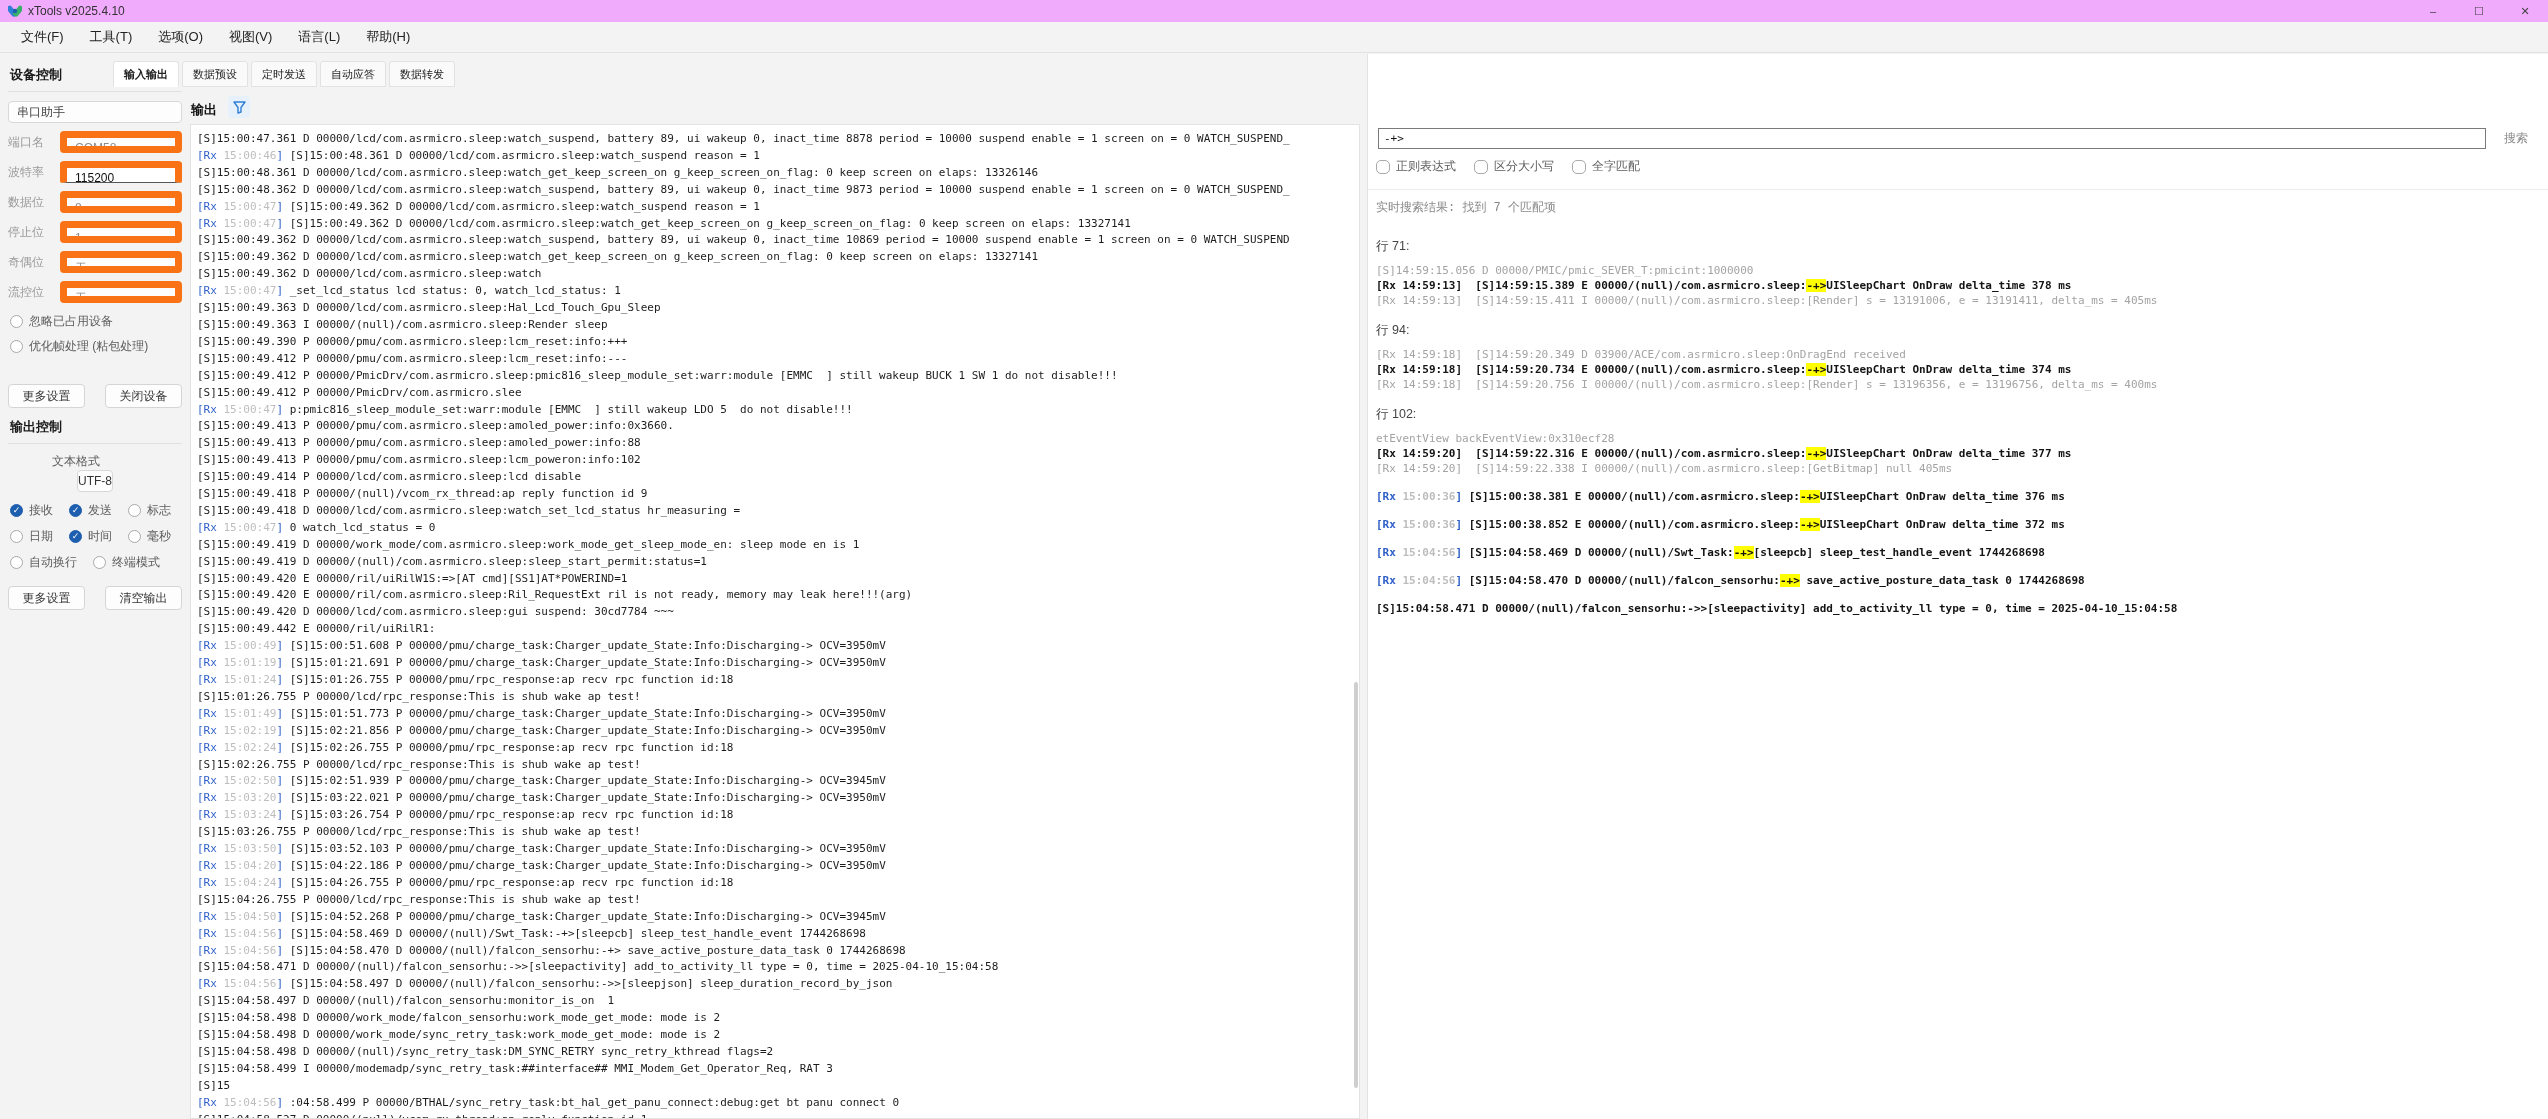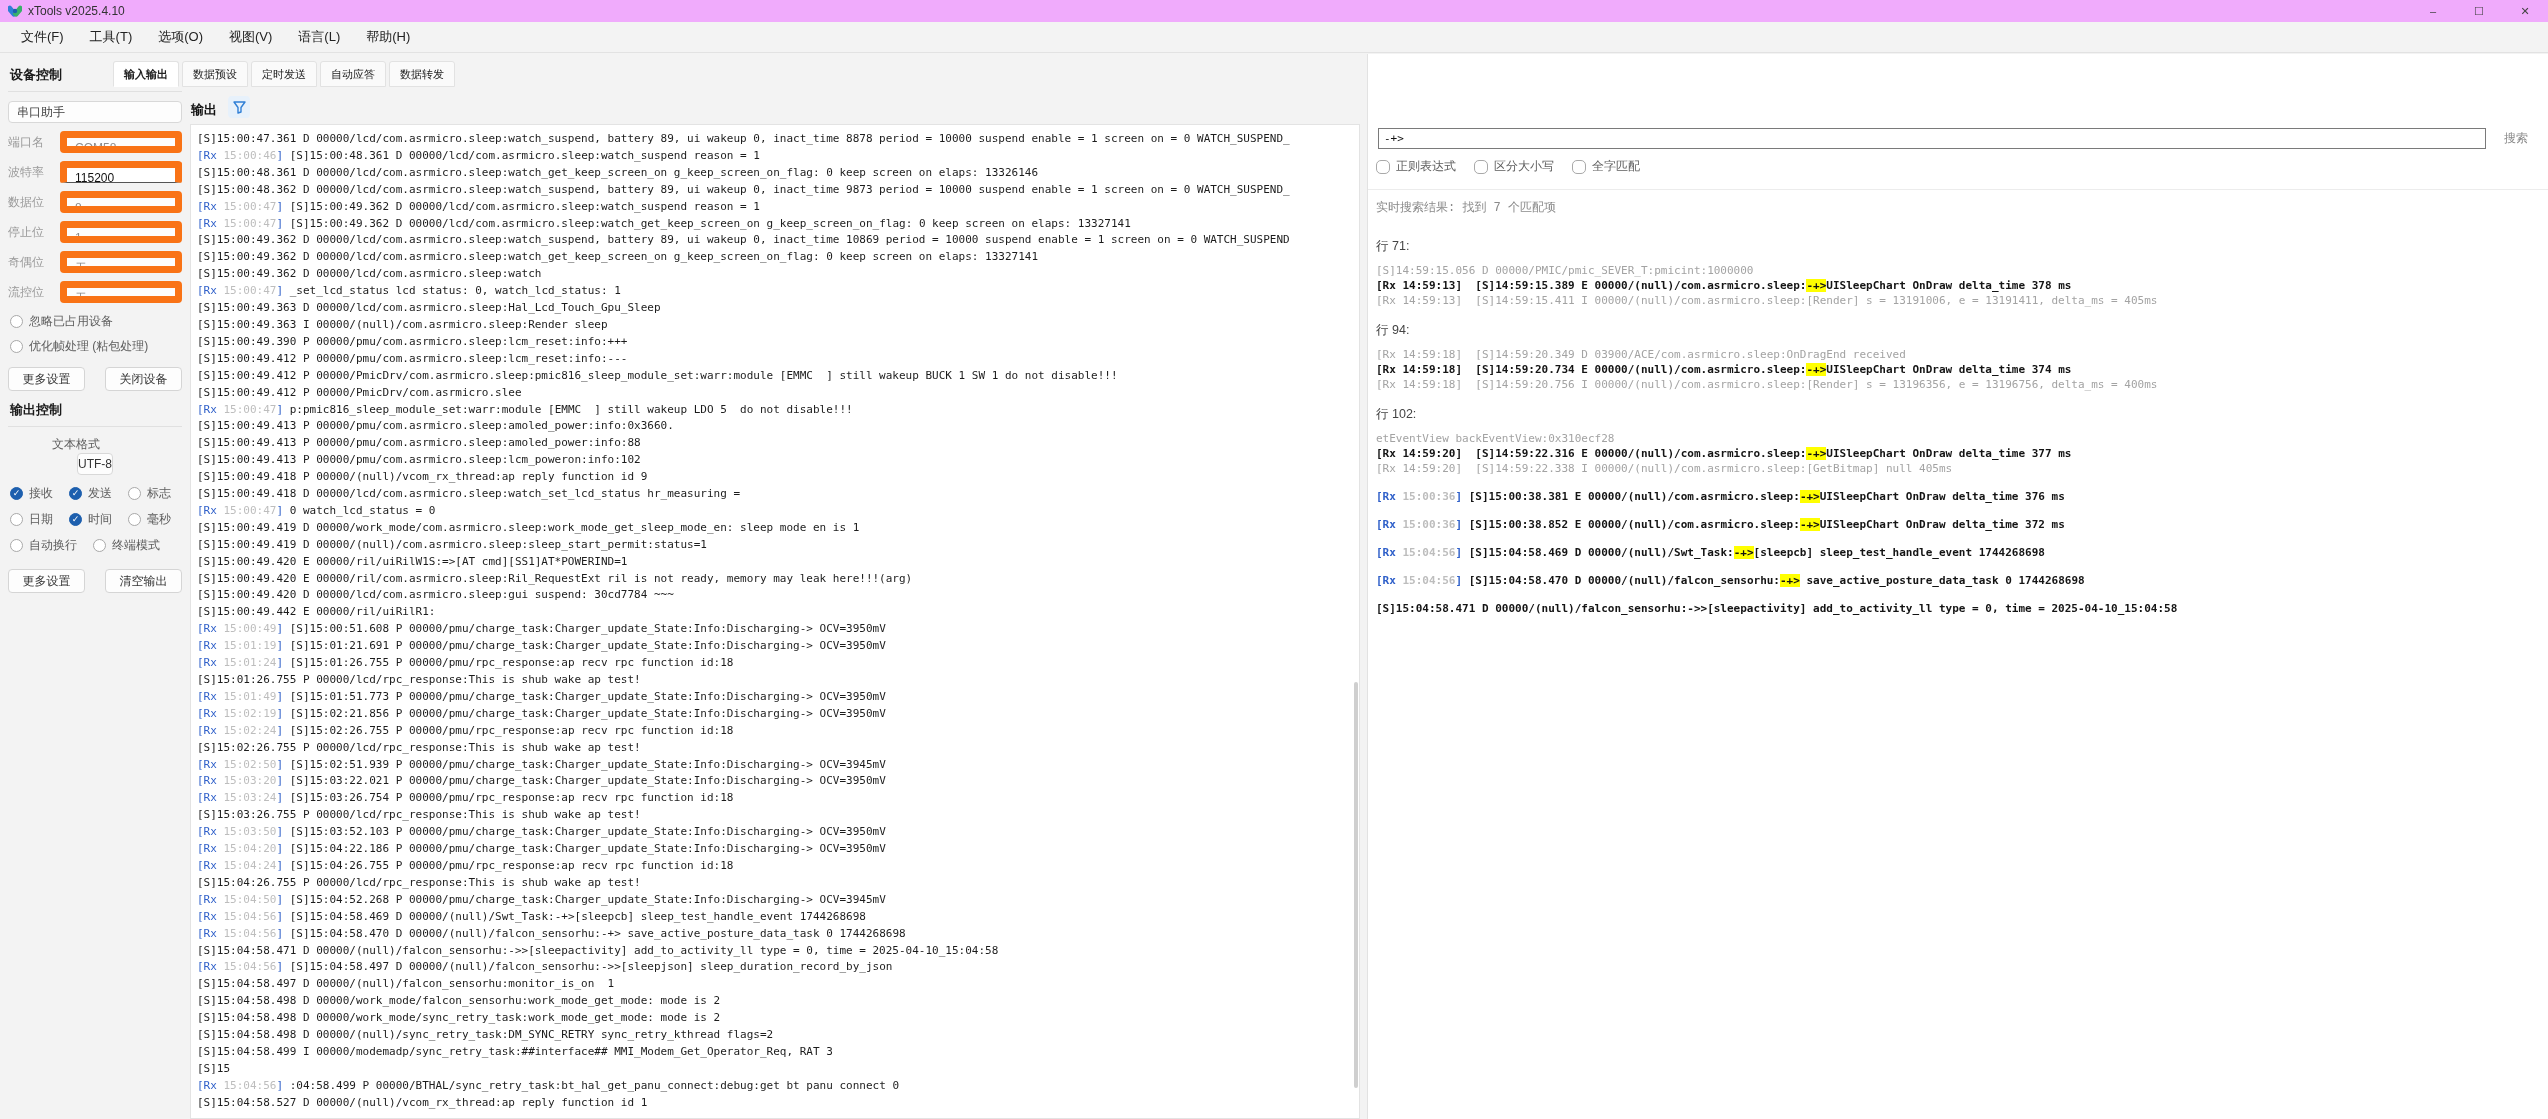--- a/index.html
+++ b/index.html
@@ -29,21 +29,21 @@
   .slabel { width:52px; font-size:12px; color:#9a9a9a; flex:none; }
   .sfield { flex:1; height:22px; background:#fdfdfd; border:7px solid #f97316; border-radius:4px;
     font-size:12px; color:#8c8c8c; padding:0 8px; line-height:20px; overflow:hidden; }
   .sfield.editable { background:#fff; color:#111; border-bottom:1.5px solid #555; border-radius:4px 4px 2px 2px; }
   .cbwrap { display:inline-flex; align-items:center; margin:0 0 8px 2px; cursor:default; }
   .cb { width:13px; height:13px; border-radius:50%; border:1px solid #a9a9a9; background:#fff;
     display:inline-flex; align-items:center; justify-content:center; flex:none; }
   .cb.on { background:#1d5fae; border-color:#1d5fae; color:#fff; font-size:9px; line-height:1; }
   .cb.sq { border-radius:5px; width:14px; height:14px; }
   .cblabel { font-size:12px; color:#5d5d5d; margin-left:6px; white-space:nowrap; }
-  .btnrow { display:flex; gap:20px; margin:4px 0 10px 0; }
+  .btnrow { display:flex; gap:20px; margin:21px 0 10px 0; }
   .btn { flex:1; height:24px; background:#fdfdfd; border:1px solid #d5d5d5; border-radius:4px;
     font-size:12px; color:#333; display:flex; align-items:center; justify-content:center; white-space:nowrap; }
   .fmt-row { display:flex; align-items:center; margin:2px 0 10px 0;flex-direction:column; }
   .fmt-label { font-size:12px; color:#5d5d5d; width:86px; flex:none; }
   .fmt-box { flex:1; height:22px; background:#fdfdfd; border:1px solid #d8d8d8; border-radius:4px;
     font-size:12px; color:#333; text-align:center; line-height:20px; }
   .cbrow3 { display:flex; margin-bottom:2px; }
   .cbrow3 .cbwrap { margin-right:14px; margin-bottom:7px; }
 
   
@@ -234,20 +234,21 @@
     <div class="lline"><span class="ltext">[S]15:00:49.363 D 00000/lcd/com.asrmicro.sleep:Hal_Lcd_Touch_Gpu_Sleep</span></div>
     <div class="lline"><span class="ltext">[S]15:00:49.363 I 00000/(null)/com.asrmicro.sleep:Render sleep</span></div>
     <div class="lline"><span class="ltext">[S]15:00:49.390 P 00000/pmu/com.asrmicro.sleep:lcm_reset:info:+++</span></div>
     <div class="lline"><span class="ltext">[S]15:00:49.412 P 00000/pmu/com.asrmicro.sleep:lcm_reset:info:---</span></div>
     <div class="lline"><span class="ltext">[S]15:00:49.412 P 00000/PmicDrv/com.asrmicro.sleep:pmic816_sleep_module_set:warr:module [EMMC  ] still wakeup BUCK 1 SW 1 do not disable!!!</span></div>
     <div class="lline"><span class="ltext">[S]15:00:49.412 P 00000/PmicDrv/com.asrmicro.slee</span></div>
     <div class="lline"><span class="rxb">[Rx </span><span class="rxt">15:00:47</span><span class="rxb">] </span><span class="ltext">p:pmic816_sleep_module_set:warr:module [EMMC  ] still wakeup LDO 5  do not disable!!!</span></div>
     <div class="lline"><span class="ltext">[S]15:00:49.413 P 00000/pmu/com.asrmicro.sleep:amoled_power:info:0x3660.</span></div>
     <div class="lline"><span class="ltext">[S]15:00:49.413 P 00000/pmu/com.asrmicro.sleep:amoled_power:info:88</span></div>
     <div class="lline"><span class="ltext">[S]15:00:49.413 P 00000/pmu/com.asrmicro.sleep:lcm_poweron:info:102</span></div>
+    <div class="lline"><span class="ltext">[S]15:00:49.414 P 00000/lcd/com.asrmicro.sleep:lcd disable</span></div>
     <div class="lline"><span class="ltext">[S]15:00:49.418 P 00000/(null)/vcom_rx_thread:ap reply function id 9</span></div>
     <div class="lline"><span class="ltext">[S]15:00:49.418 D 00000/lcd/com.asrmicro.sleep:watch_set_lcd_status hr_measuring =</span></div>
     <div class="lline"><span class="rxb">[Rx </span><span class="rxt">15:00:47</span><span class="rxb">] </span><span class="ltext">0 watch_lcd_status = 0</span></div>
     <div class="lline"><span class="ltext">[S]15:00:49.419 D 00000/work_mode/com.asrmicro.sleep:work_mode_get_sleep_mode_en: sleep mode en is 1</span></div>
     <div class="lline"><span class="ltext">[S]15:00:49.419 D 00000/(null)/com.asrmicro.sleep:sleep_start_permit:status=1</span></div>
     <div class="lline"><span class="ltext">[S]15:00:49.420 E 00000/ril/uiRilW1S:=&gt;[AT cmd][SS1]AT*POWERIND=1</span></div>
     <div class="lline"><span class="ltext">[S]15:00:49.420 E 00000/ril/com.asrmicro.sleep:Ril_RequestExt ril is not ready, memory may leak here!!!(arg)</span></div>
     <div class="lline"><span class="ltext">[S]15:00:49.420 D 00000/lcd/com.asrmicro.sleep:gui suspend: 30cd7784 ~~~</span></div>
     <div class="lline"><span class="ltext">[S]15:00:49.442 E 00000/ril/uiRilR1:</span></div>
     <div class="lline"><span class="rxb">[Rx </span><span class="rxt">15:00:49</span><span class="rxb">] </span><span class="ltext">[S]15:00:51.608 P 00000/pmu/charge_task:Charger_update_State:Info:Discharging-&gt; OCV=3950mV</span></div>

